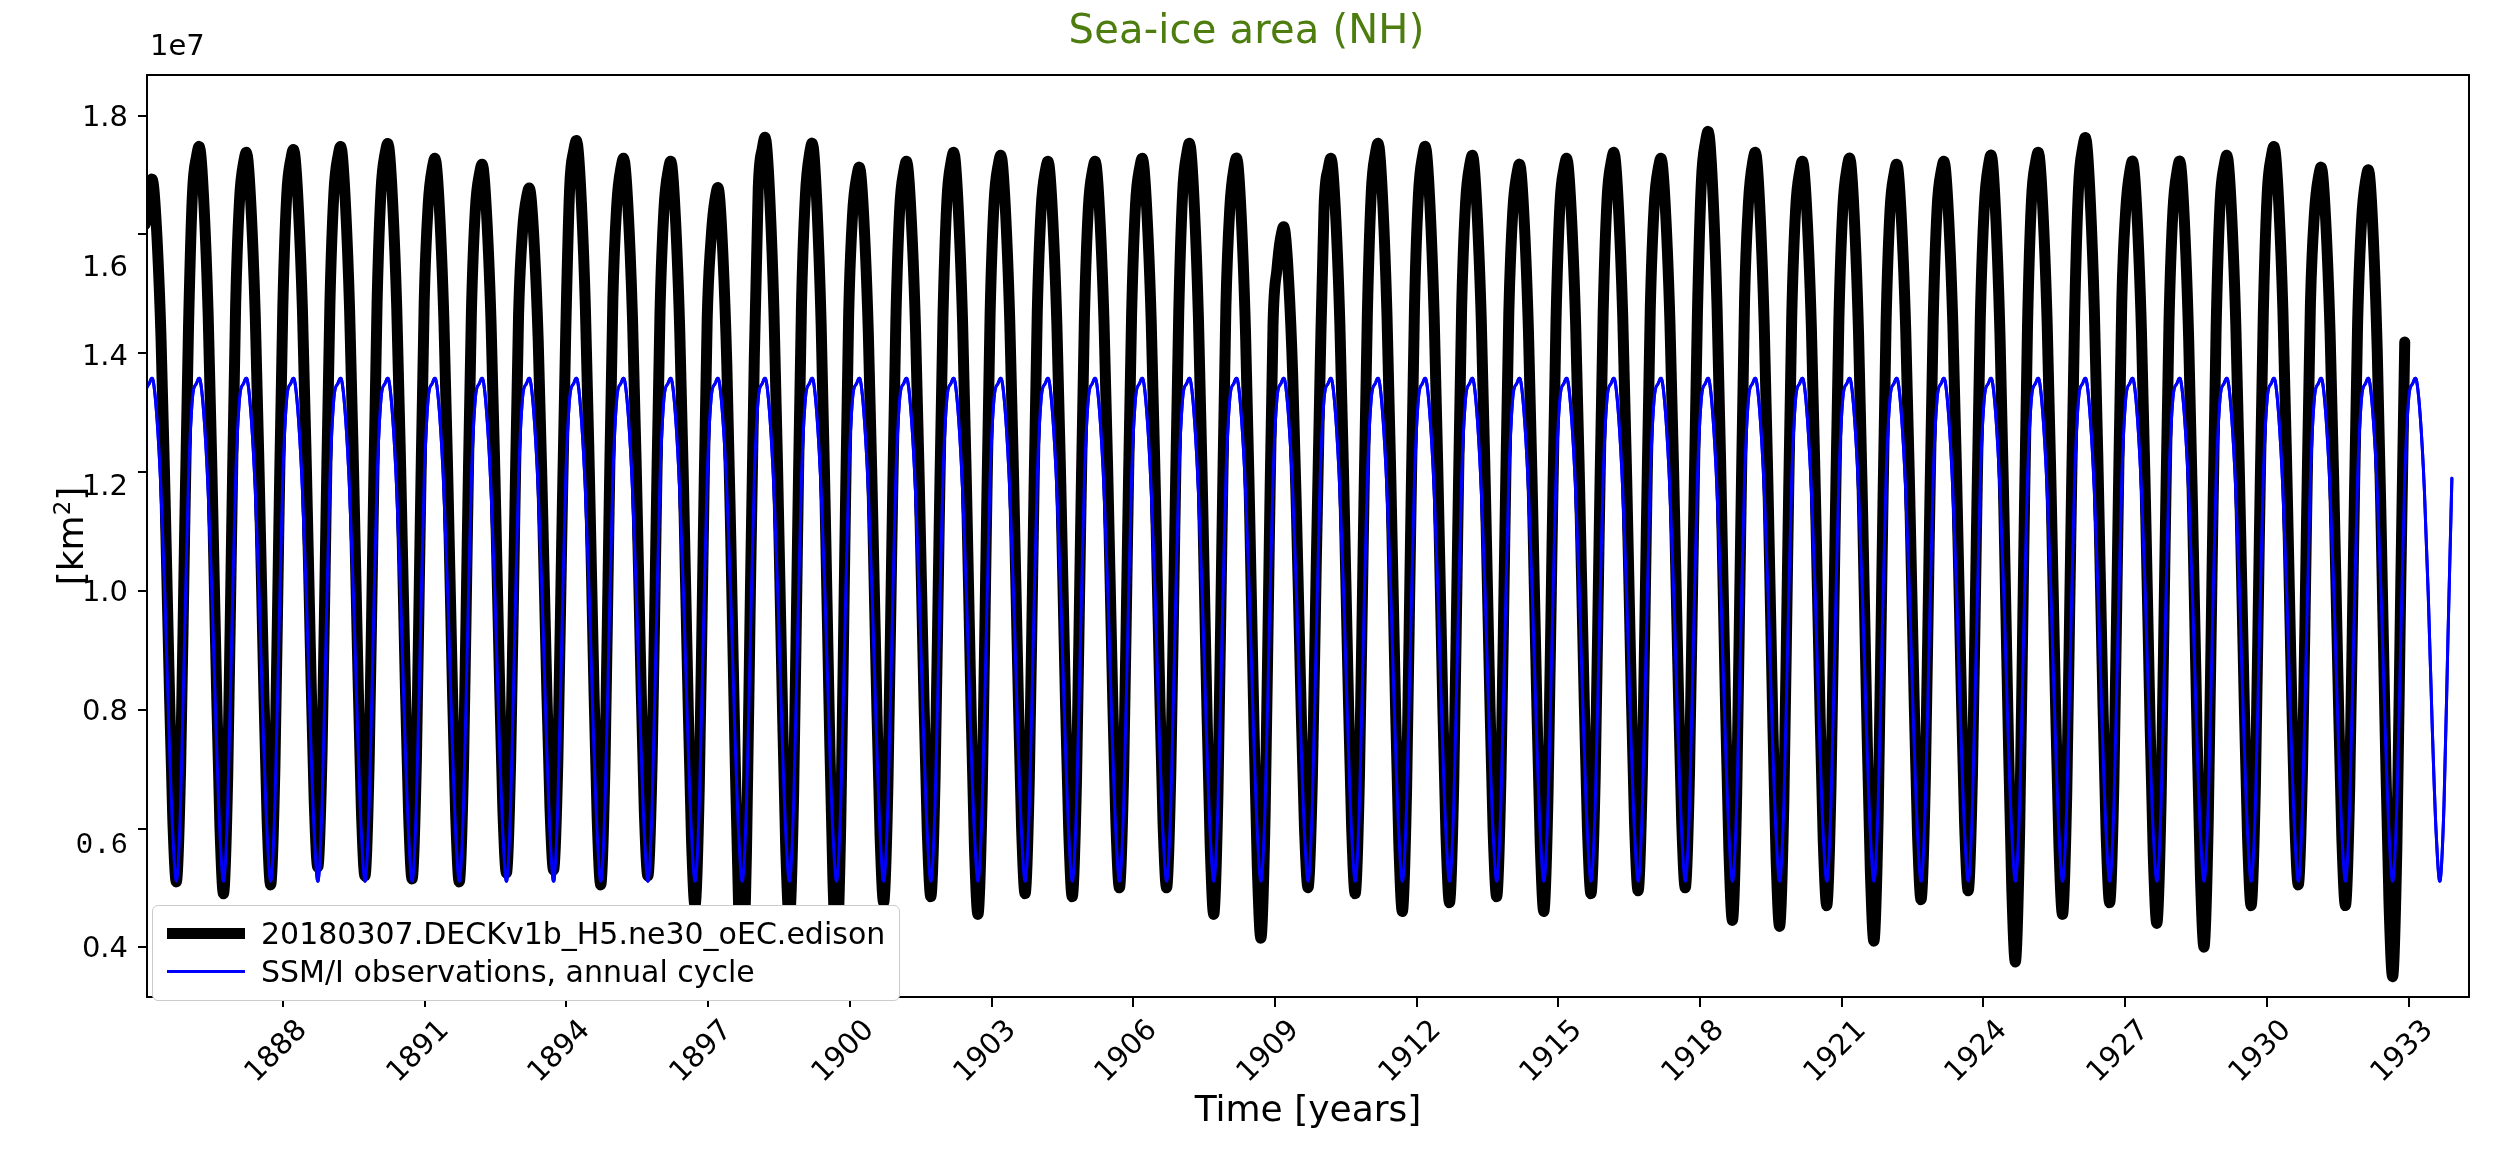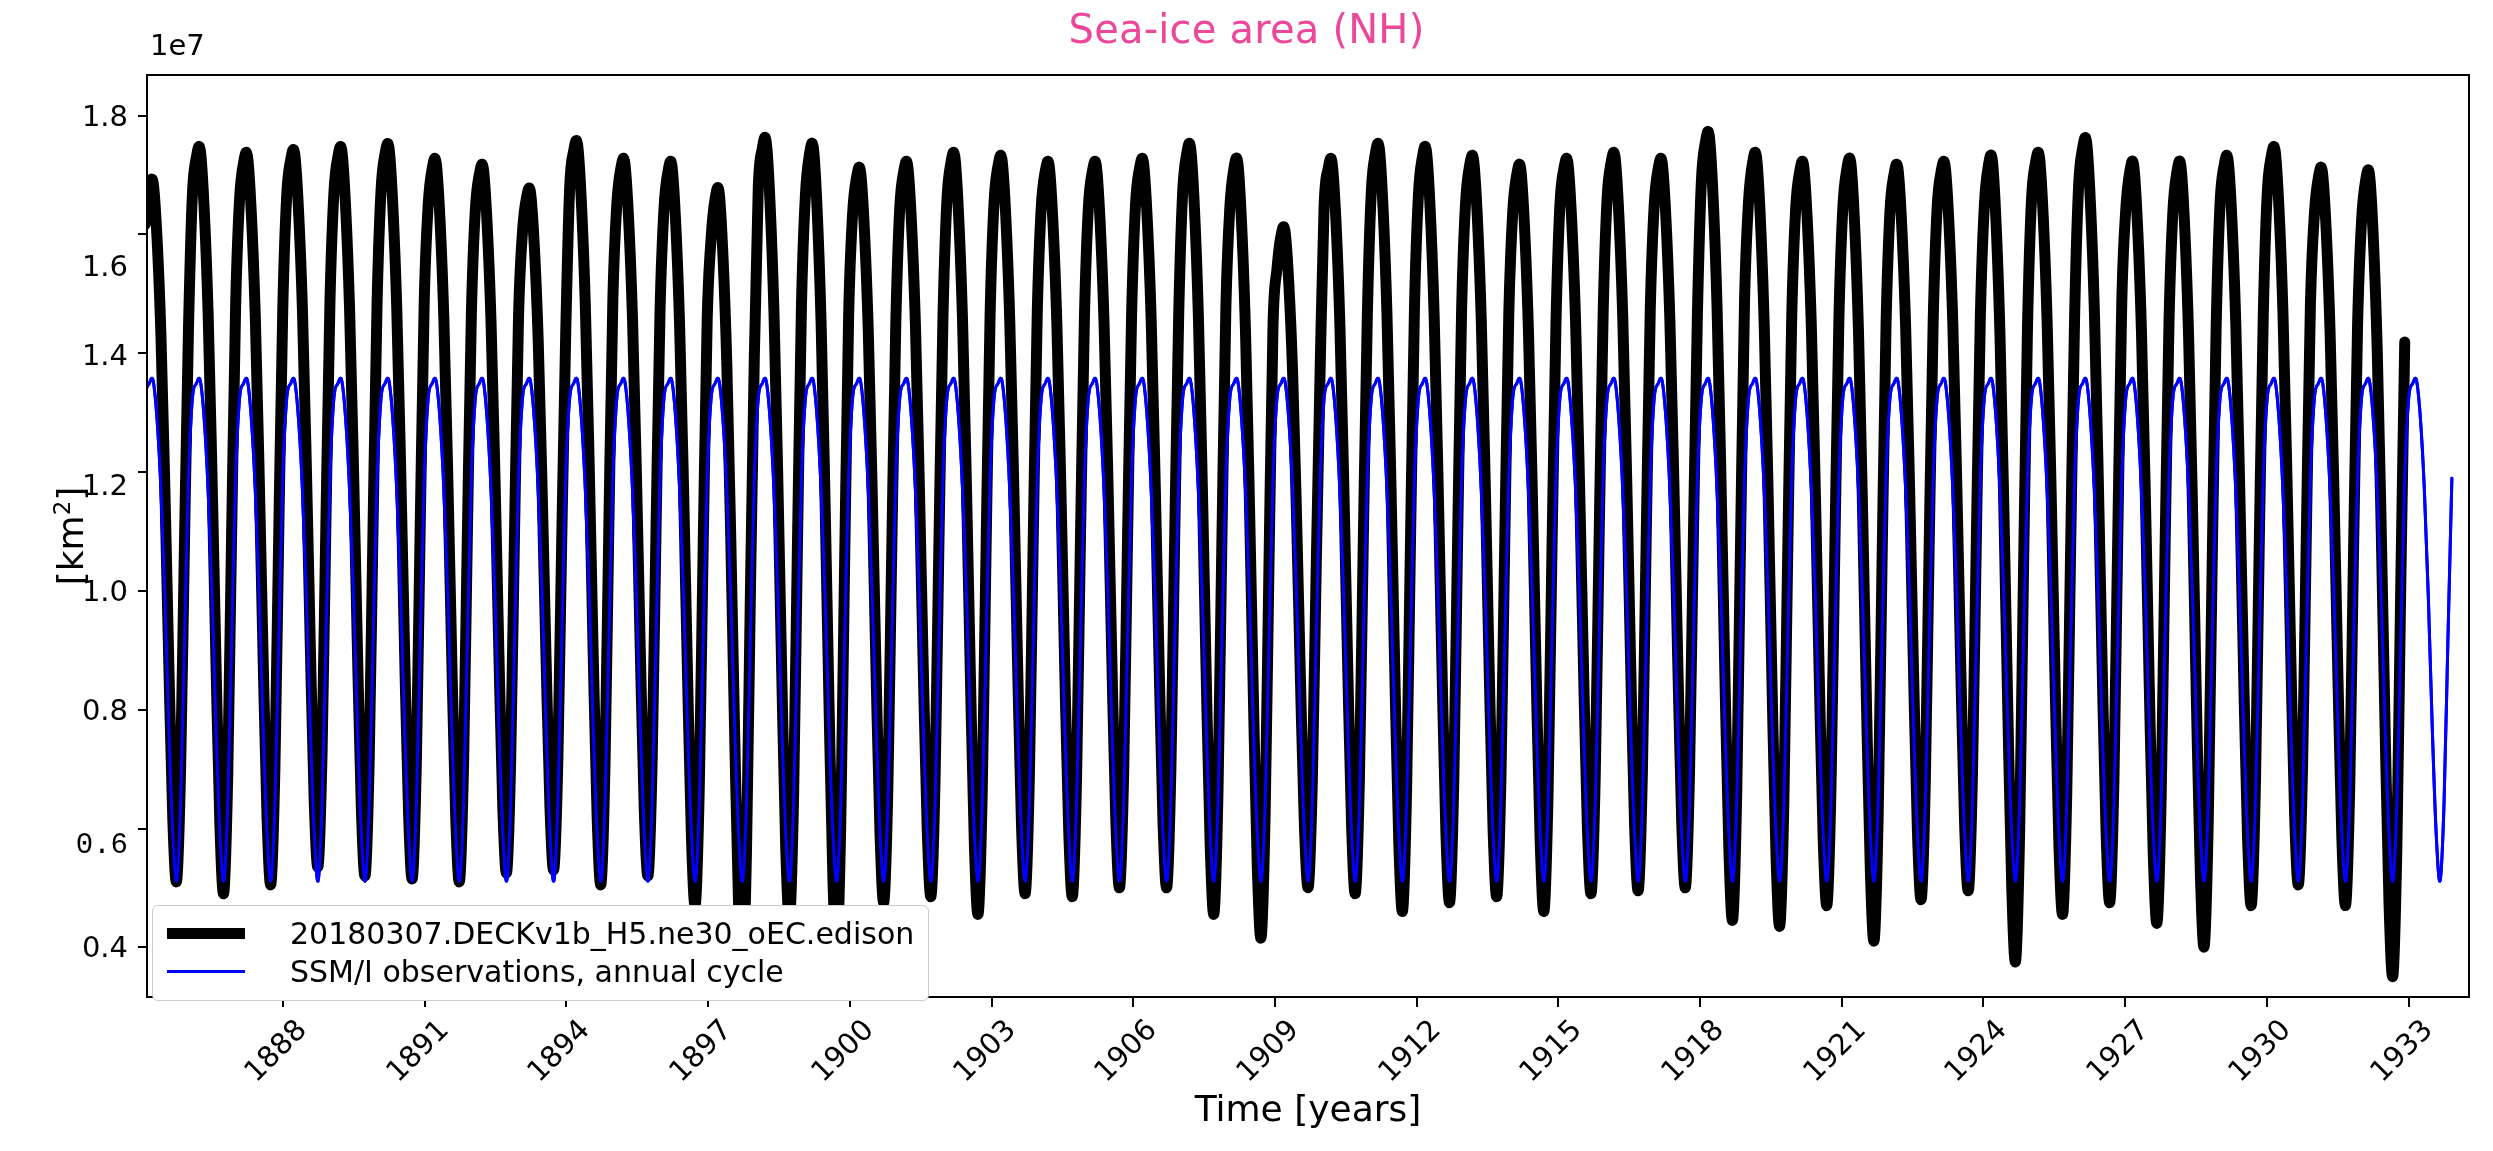--- a/index.html
+++ b/index.html
@@ -1,21 +1,21 @@
 <!DOCTYPE html>
 <html><head>
 <meta charset="utf-8">
 <style>
   html,body{margin:0;padding:0;background:#ffffff;}
   body{width:2493px;height:1151px;font-family:"DejaVu Sans",sans-serif;overflow:hidden;}
   #figure{position:relative;width:2493px;height:1151px;background:#ffffff;}
 
   #chart-title{
     position:absolute;left:0;top:6px;width:2493px;text-align:center;
-    font-size:40px;color:#ec4899;letter-spacing:.2px;
+    font-size:40px;color:#4d7c0f;letter-spacing:.2px;
   }
 
   
   #plot-area{
     position:absolute;left:146px;top:74px;width:2324px;height:924px;
     border:2px solid #000;box-sizing:border-box;background:#fff;overflow:hidden;
   }
   #plot-svg{position:absolute;left:0;top:0;width:100%;height:100%;display:block;}
 
   #y-offset-text{
@@ -50,21 +50,21 @@
 
   
   #legend{
     position:absolute;left:152px;top:905px;
     border:1px solid #cccccc;border-radius:6px;background:#ffffff;
     padding:8px 14px 10px 14px;box-sizing:border-box;
   }
   .legend-row{display:flex;align-items:center;height:38px;}
   .legend-swatch{width:78px;margin-right:16px;display:flex;align-items:center;justify-content:center;}
   .legend-swatch .bar{width:78px;background:#000;}
-  .legend-label{font-size:30px;color:#000;white-space:nowrap;margin-left:29px;}
+  .legend-label{font-size:30px;color:#000;white-space:nowrap;}
 </style>
 </head>
 <body>
 
 <div id="figure">
 
   <div id="chart-title">Sea-ice area (NH)</div>
 
   <div id="y-offset-text">1e7</div>
 

